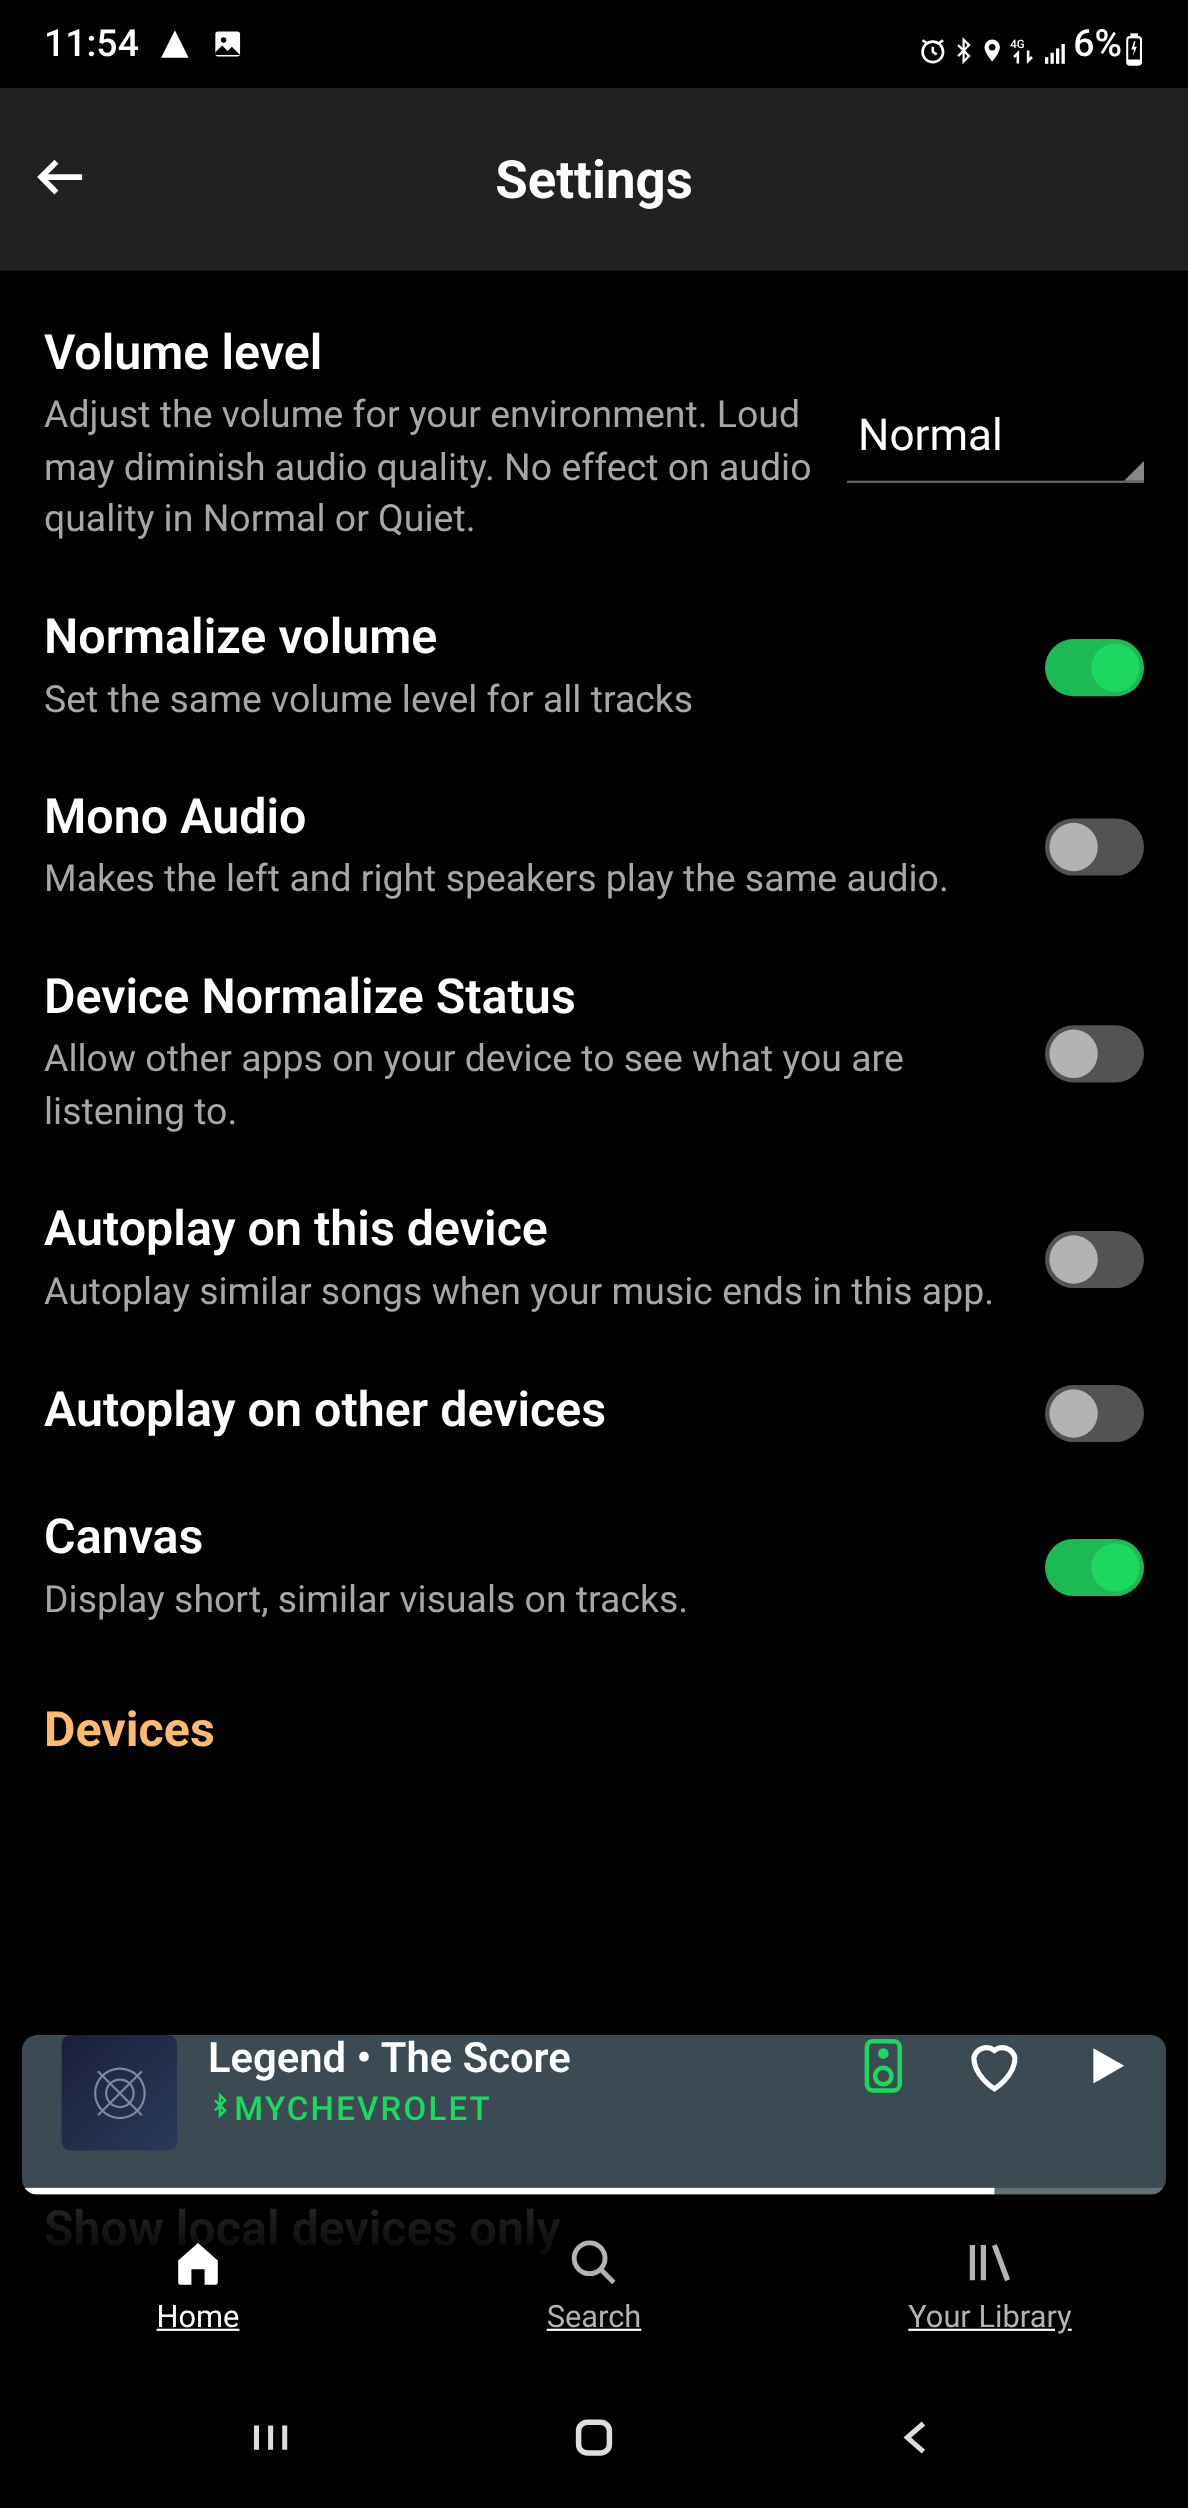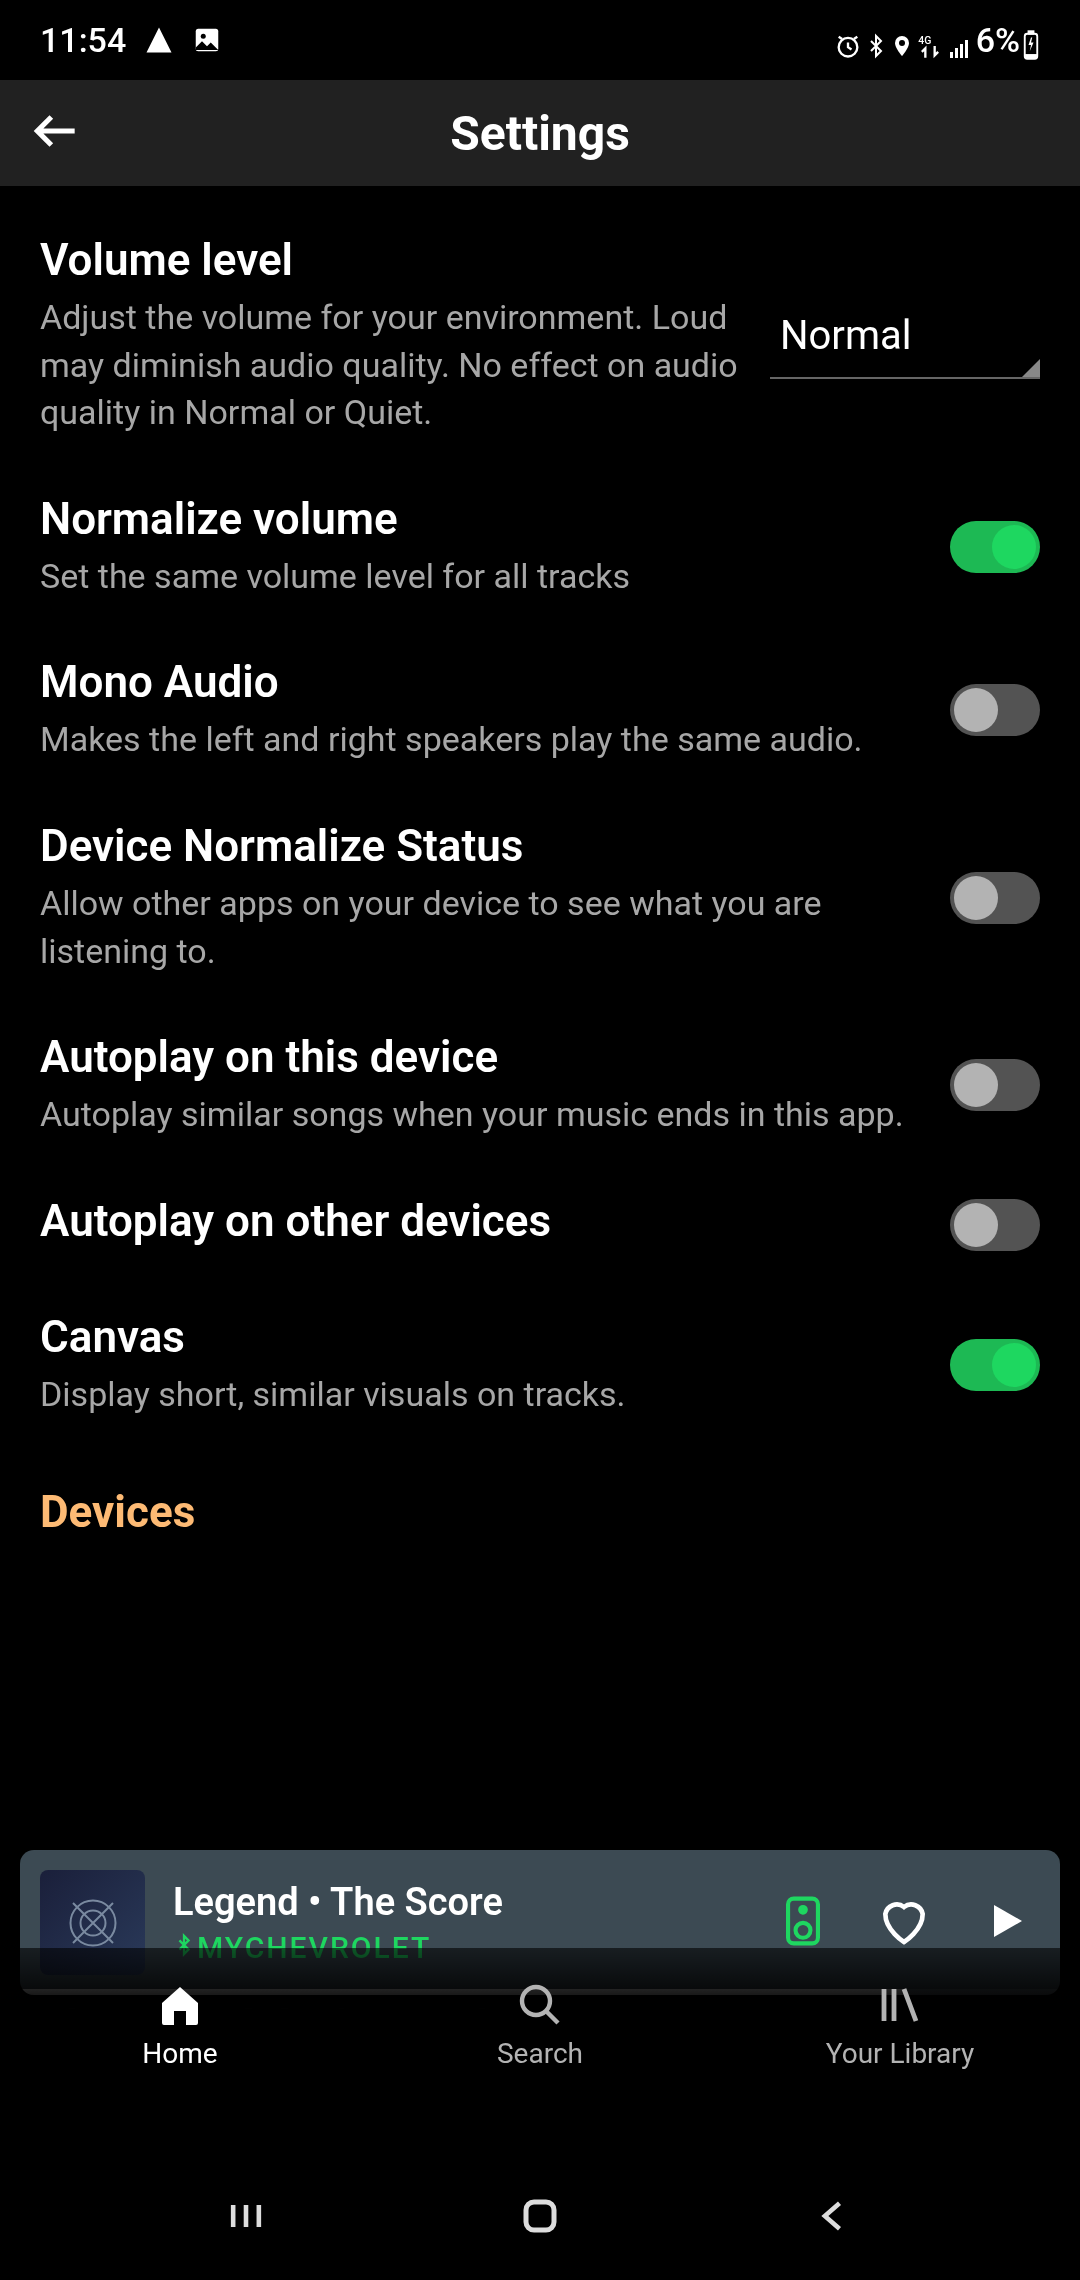--- a/index.html
+++ b/index.html
@@ -21,21 +21,21 @@
     padding: 0 40px;
     font-size: 34px;
     font-weight: 500;
     border-radius: 30px;
   }
   .status-left { display: flex; align-items: center; gap: 18px; }
   .status-right { display: flex; align-items: flex-end; gap: 2px; }
   .status-icon { display: inline-flex; align-items: center; }
   
   .header {
-    height: 106px;
+    height: 166px;
     background: #212121;
     display: flex;
     align-items: center;
     position: relative;
   }
   .back-btn {
     position: absolute;
     left: 28px;
     top: 50%;
     transform: translateY(-50%);
@@ -124,22 +124,22 @@
   
   .miniplayer {
     position: absolute;
     left: 20px;
     right: 20px;
     top: 1850px;
     height: 145px;
     background: #3c4a53;
     border-radius: 14px;
     display: flex;
-    align-items: center;
-    padding: 0 30px 0 20px;
+    align-items: flex-start;
+    padding: 0 30px 0 36px;
     overflow: hidden;
   }
   .cover {
     width: 105px;
     height: 105px;
     background: linear-gradient(135deg,#1a1f3a,#2a3a5a);
     border-radius: 8px;
     flex-shrink: 0;
     display:flex; align-items:center; justify-content:center;
     color:#8aa; font-size:18px;
@@ -169,24 +169,25 @@
   }
   .progress-fill {
     height: 100%;
     background: #fff;
     width: 85%;
   }
   
   .tabnav {
     position: absolute;
     left: 0; right: 0;
-    top: 1948px;
+    top: 2000px;
     height: 155px;
     background: linear-gradient(to bottom, rgba(0,0,0,0.6), #000 40%);
     display: flex;
+    text-decoration: underline;
   }
   .tab {
     flex: 1;
     display: flex;
     flex-direction: column;
     align-items: center;
     justify-content: center;
     gap: 8px;
     color: #b3b3b3;
   }

